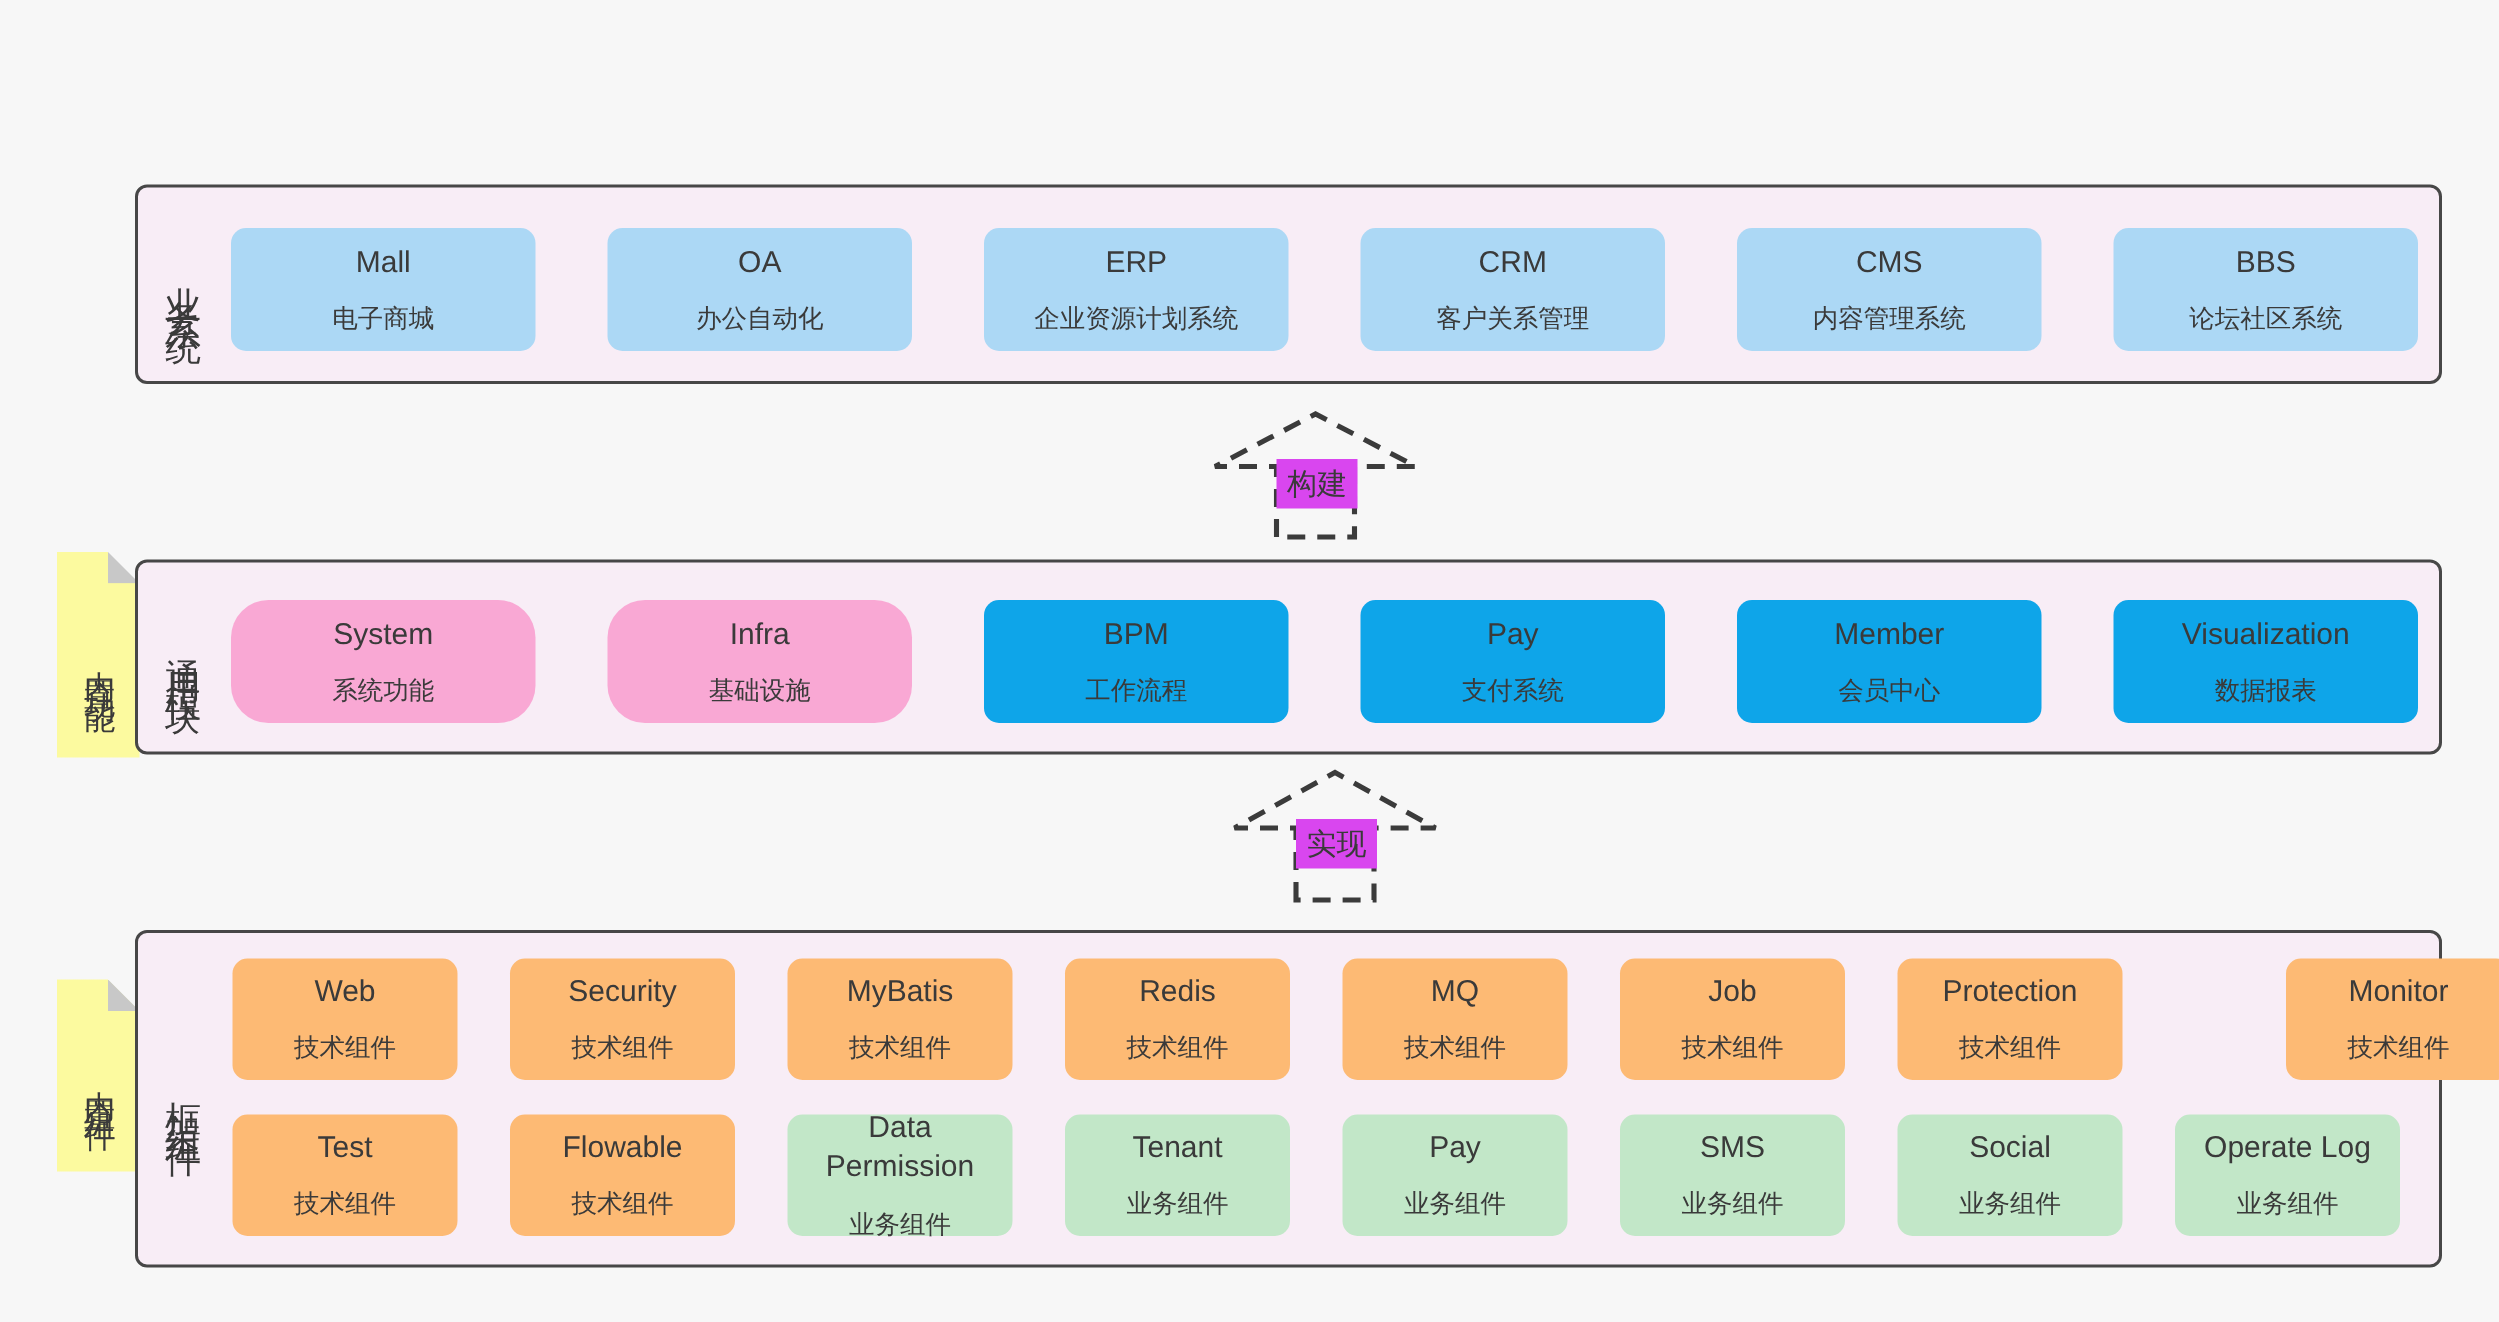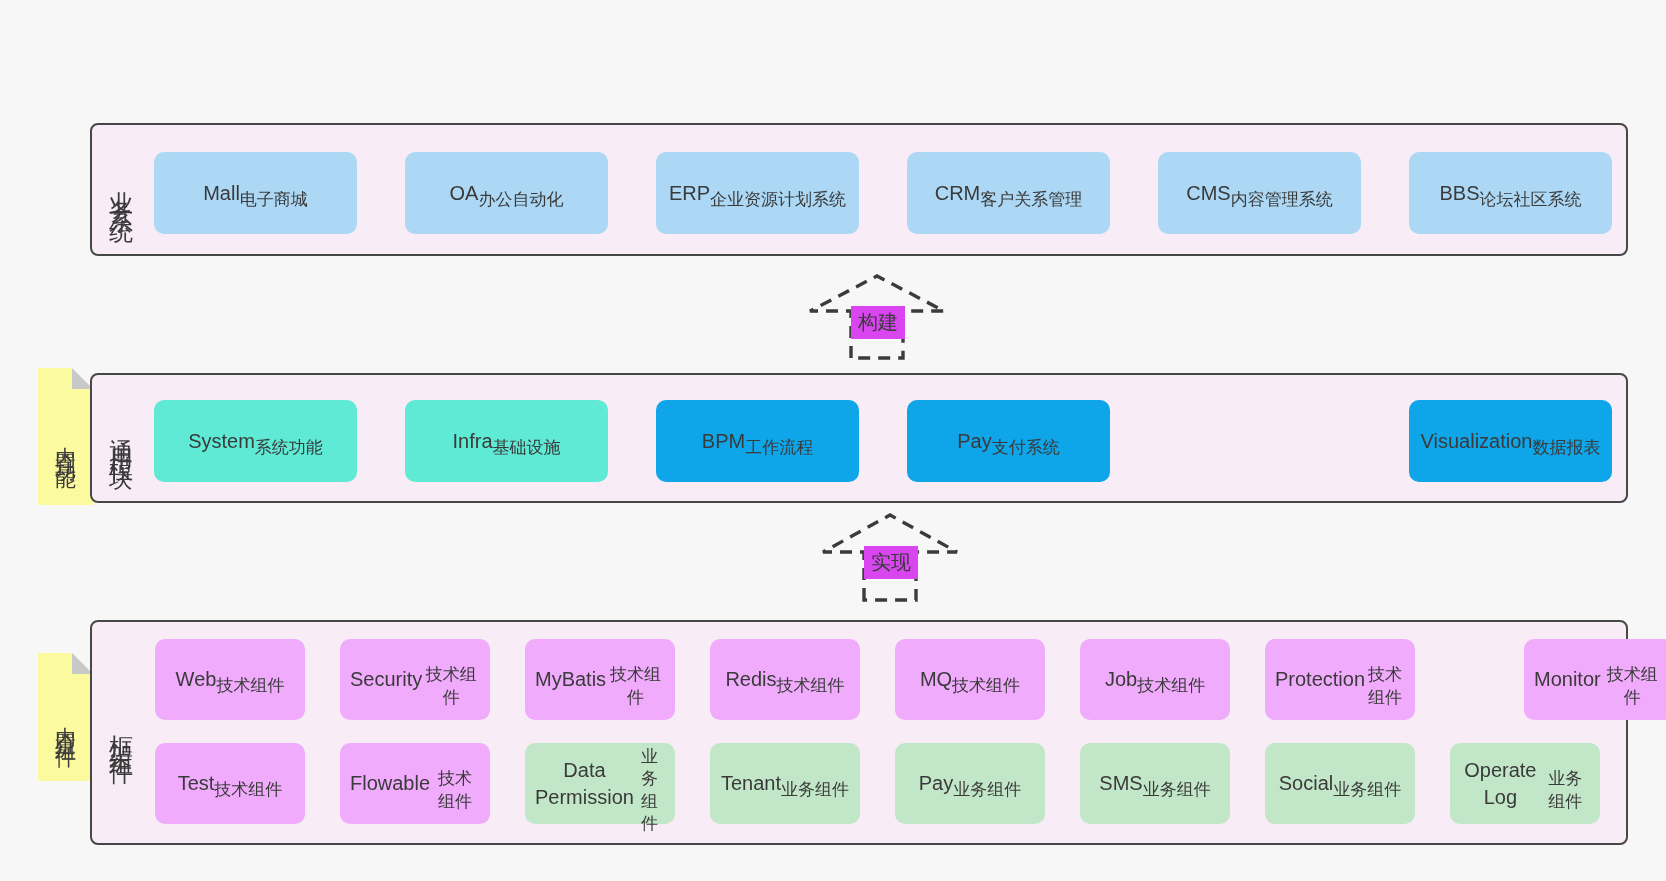--- a/index.html
+++ b/index.html
@@ -39,42 +39,42 @@
     font-size:24px;
     letter-spacing:9px;
     color:#3a3a3a;
     white-space:nowrap;
   }
 
   
   .box {
     position:absolute;
     border-radius:10px;
-    display:flex; 
+    display:flex; flex-direction:column;
     align-items:center; justify-content:center;
     text-align:center;
     box-sizing:border-box;
     padding:4px 10px;
     line-height:1.32;
   }
   .box .en { font-size:20px; }
   .box .zh { font-size:17px; margin-top:14px; }
 
   .b-wide  { width:203px; height:82px; }
   .b-small { width:150px; height:81px; }
 
   #layer-business .b-wide { top:27px; }
   #layer-modules  .b-wide { top:25px; }
   .row1 .b-small { top:17px; }
   .row2 .b-small { top:121px; }
 
   .c-blue        { background:#acd8f5; }
-  .c-red         { background:#5eead4; }
+  .c-red         { background:#f9a8d4;border-radius:25px; }
   .c-pink        { background:#0ea5e9; }
-  .c-green       { background:#f0abfc; }
+  .c-green       { background:#fdba74; }
   .c-green-light { background:#c2e7c8; }
 
   
   .note {
     position:absolute;
     left:38px; width:55px;
     background:linear-gradient(225deg, rgba(0,0,0,0) 15px, #fcfa9f 15px);
     z-index:0;
     display:flex; align-items:center; justify-content:center;
   }
@@ -172,20 +172,24 @@
       <div class="zh">基础设施</div>
     </div>
     <div class="box b-wide c-pink" style="left:564px">
       <div class="en">BPM</div>
       <div class="zh">工作流程</div>
     </div>
     <div class="box b-wide c-pink" style="left:815px">
       <div class="en">Pay</div>
       <div class="zh">支付系统</div>
     </div>
+    <div class="box b-wide c-pink" style="left:1066px">
+      <div class="en">Member</div>
+      <div class="zh">会员中心</div>
+    </div>
     <div class="box b-wide c-pink" style="left:1317px">
       <div class="en">Visualization</div>
       <div class="zh">数据报表</div>
     </div>
   </div>
 
   <svg class="arrow-svg" id="arrow-implement" width="140" height="91" viewBox="0 0 140 91">
     <polygon points="44,88 44,40 3,40 70,3 137,40 96,40 96,88" fill="none" stroke="#3b3b3b" stroke-width="3.4" stroke-dasharray="12 8"></polygon>
   </svg>
   <div class="arrow-label" id="arrow-label-implement">实现</div>

